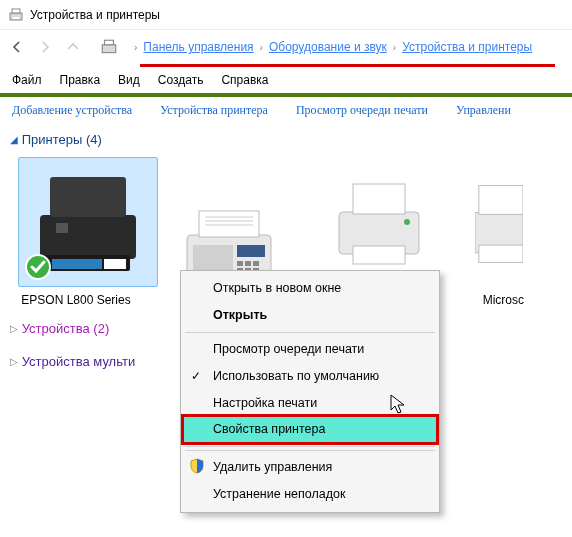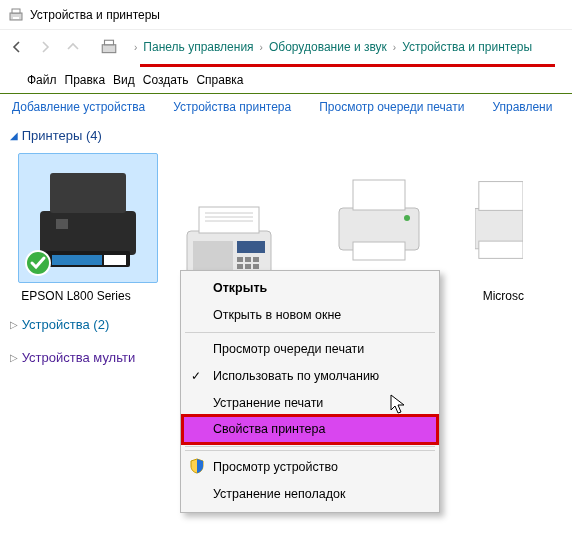--- a/index.html
+++ b/index.html
@@ -27,43 +27,43 @@
     height: 34px;
     display: flex;
     align-items: center;
     padding: 0 8px;
     gap: 10px;
   }
   .nav-arrow { width: 18px; height: 18px; display:flex; align-items:center; justify-content:center; color:#666; }
   .nav-arrow.disabled { color:#bbb; }
   .addr-icon { margin: 0 4px 0 8px; }
   .breadcrumbs { display:flex; align-items:center; gap:4px; }
-  .crumb { color:#0f766e; }
+  .crumb { color:#3b82f6;text-decoration:underline; }
   .crumb-sep { color:#888; font-size:10px; margin:0 2px; }
   .underline-red {
     height: 3px;
     background: #d40000;
     margin: 0 8px 2px 140px;
     width: 415px;
   }
   .menubar {
     display:flex;
-    gap: 8px;
+    gap: 18px;
     padding: 4px 12px 6px;
     font-size: 12px;
-    margin-left: 15px;
   }
   .menubar span { }
   .toolbar {
     display:flex;
     gap: 28px;
     padding: 6px 12px 10px;
     color: #1a66c8;
     font-size: 12px;
-    border-top: 1px solid #4d7c0f;
+    border-top: 4px solid #4d7c0f;
+    font-family: Liberation Serif, serif;
   }
   .section-header {
     display:flex;
     align-items:center;
     gap:4px;
     padding: 4px 10px;
     font-size: 13px;
   }
   .section-header .tri { color:#1a66c8; font-size:10px; }
   .section-header.collapsed .tri { color:#808080; }
@@ -124,21 +124,21 @@
     font-size:12px;
   }
   .menu-icon-left {
     position:absolute;
     left:6px; top:4px;
     width:16px; height:16px;
   }
   .menu-item.highlight {
     outline: 3px solid #d40000;
     outline-offset: -1px;
-    background:#d946ef;
+    background:#5eead4;
   }
   .cursor {
     position:absolute;
     left: 390px;
     top: 394px;
     z-index:200;
     pointer-events:none;
   }
   .partial-label { font-size:12px; text-align:right; margin-top:15px; }
 </style>
@@ -266,46 +266,46 @@
         <rect x="4" y="8" width="46" height="30" fill="#fff" stroke="#bbb"></rect>
         <rect x="4" y="70" width="46" height="18" fill="#fff" stroke="#bbb"></rect>
       </svg>
     </div>
     <div class="partial-label">Microsc</div>
   </div>
 </div>
 
 <div class="section-header collapsed">
   <span class="tri">▷</span>
-  <span class="lbl" style="color:#0369a1">Устройства (2)</span>
+  <span class="lbl" style="color:#a21caf">Устройства (2)</span>
 </div>
 <div class="section-header collapsed" style="margin-top:10px">
   <span class="tri">▷</span>
   <span class="lbl" style="color:#4c1d95">Устройства мульти</span>
 </div>
 
 <div class="context-menu">
+  <div class="menu-item">Открыть в новом окне</div>
   <div class="menu-item bold">Открыть</div>
-  <div class="menu-item">Открыть в новом окне</div>
   <div class="menu-sep"></div>
   <div class="menu-item">Просмотр очереди печати</div>
   <div class="menu-item">
     <span class="menu-check">✓</span>
     <span>Использовать по умолчанию</span>
   </div>
-  <div class="menu-item">Устранение печати</div>
+  <div class="menu-item">Настройка печати</div>
   <div class="menu-item highlight">Свойства принтера</div>
   <div class="menu-sep"></div>
   <div class="menu-sep"></div>
   <div class="menu-item">
     <svg class="menu-icon-left" viewBox="0 0 16 16">
       <path d="M8 1 L14 3 V8 C14 12 11 14.5 8 15 C5 14.5 2 12 2 8 V3 Z" fill="#ffd24d" stroke="#c79a00"></path>
       <path d="M8 1 L14 3 V8 C14 12 11 14.5 8 15 Z" fill="#2270d8"></path>
     </svg>
-    <span>Просмотр устройство</span>
+    <span>Удалить управления</span>
   </div>
   <div class="menu-item">Устранение неполадок</div>
 
 </div>
 
 <svg class="cursor" width="18" height="22" viewBox="0 0 18 22">
   <path d="M1 1 L1 16 L5 12 L8 19 L11 18 L8 11 L14 11 Z" fill="#fff" stroke="#000" stroke-width="1"></path>
 </svg>
 
 </body></html>

